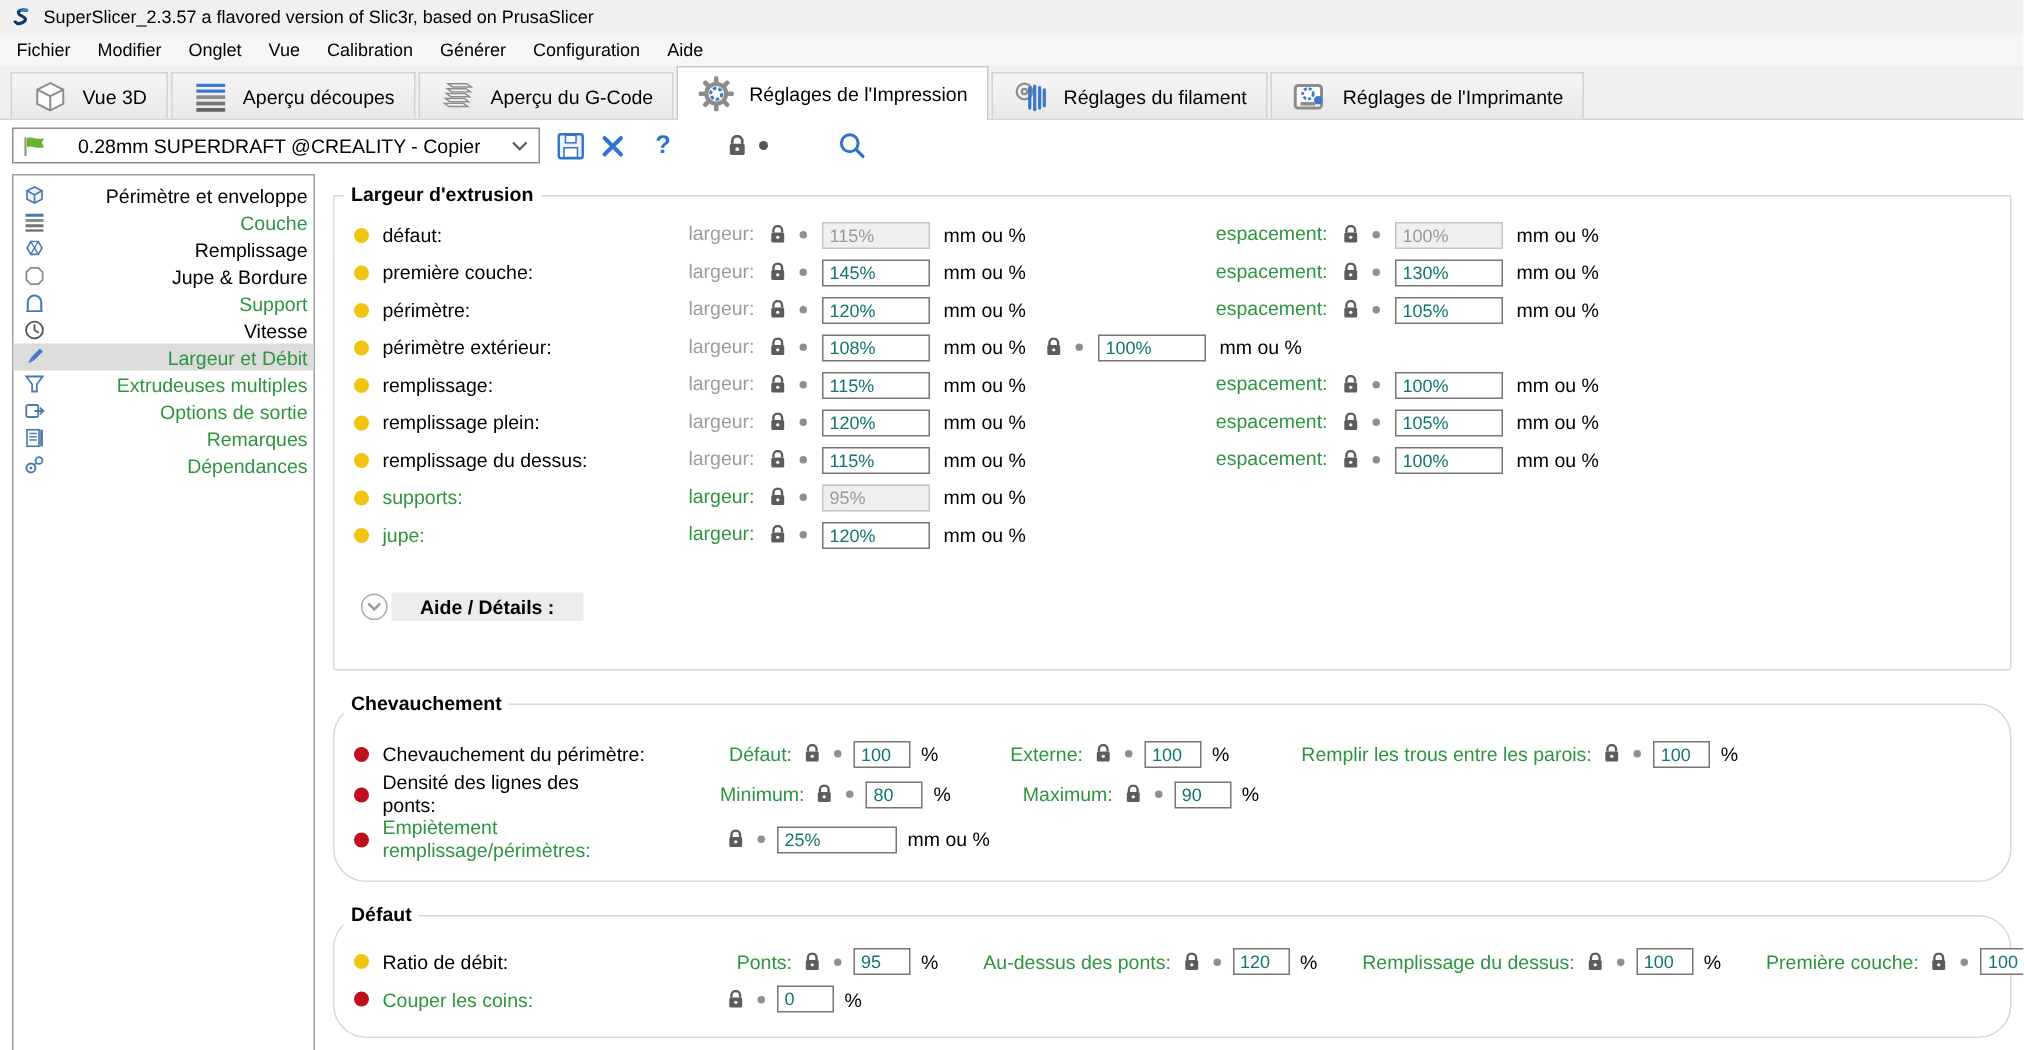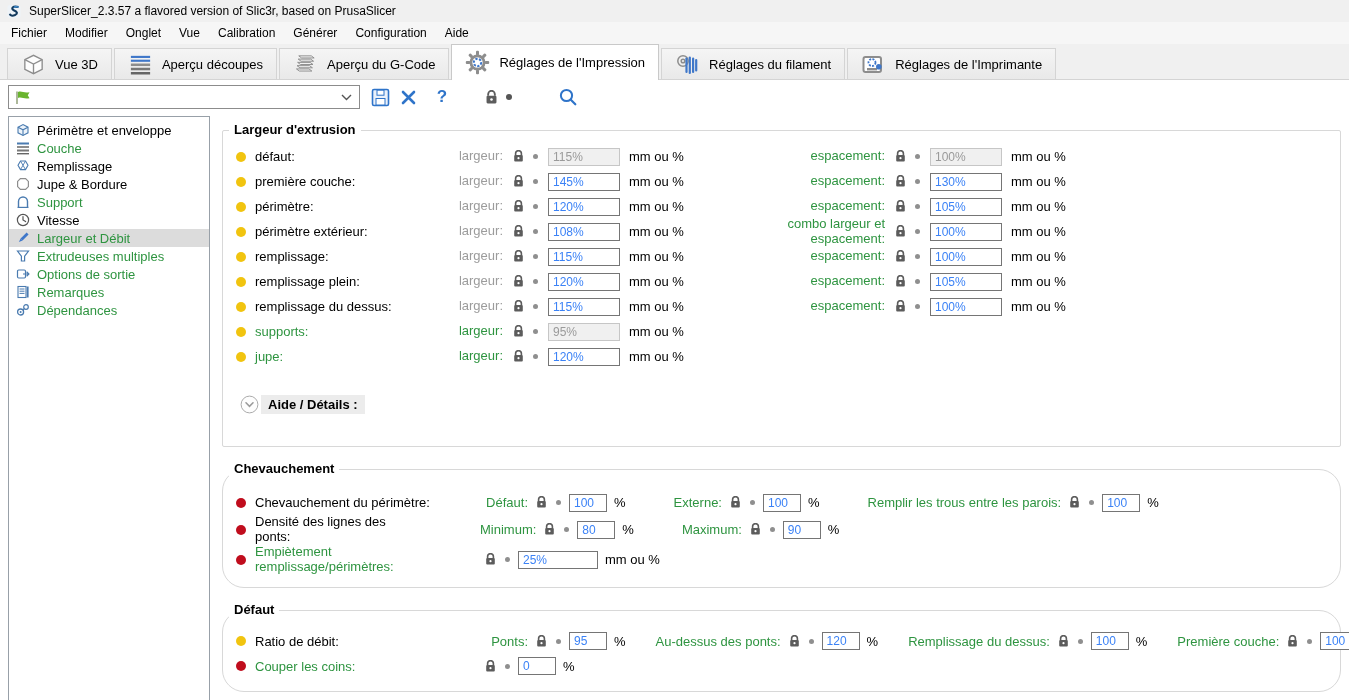--- a/index.html
+++ b/index.html
@@ -38,21 +38,21 @@
   .combo .chev{margin-left:auto;margin-right:7px;display:flex;}
   .tb-icon{display:flex;align-items:center;justify-content:center;width:24px;height:24px;cursor:pointer;}
   .tb-save{margin-left:8px;}
   .tb-del{margin-left:4px;}
   .tb-help{margin-left:12px;color:var(--blue);font-weight:bold;font-size:17px;width:20px;text-align:center;cursor:pointer;}
   .tb-lockgroup{margin-left:32px;display:flex;align-items:center;gap:7px;cursor:pointer;}
   .tb-search{margin-left:44px;}
   
   .bodyrow{display:flex;height:586px;}
   .sidebar{width:202px;margin:2px 0 0 8px;border:1px solid #98a0a8;background:#fff;padding-top:4px;height:600px;flex:none;}
-  .side-item{display:flex;align-items:center;gap:7px;height:18px;padding:0 4px 0 6px;cursor:pointer;}
+  .side-item{display:flex;align-items:center;gap:7px;height:18px;padding:0 4px 0 6px;cursor:pointer;justify-content:space-between;}
   .side-item.selected{background:#dcdcdc;}
   .side-icon{width:15px;display:flex;justify-content:center;flex:none;}
   .side-label.green{color:var(--green);}
   .side-label.black{color:#000;}
   .main{flex:1;padding:0 8px 0 12px;overflow:hidden;}
   
   .groupbox{position:relative;border:1px solid var(--bord);border-radius:2px;margin-top:16px;}
   .gb-ov,.gb-flow{margin-top:22px;border-radius:22px;}
   .gb-title{position:absolute;top:-9px;left:6px;background:#fff;padding:0 5px;font-weight:bold;}
   
@@ -64,29 +64,29 @@
   .lbl-black{color:#000;}
   .lbl-green{color:var(--green);}
   .ext-label{width:180px;flex:none;}
   .sub-name{width:68px;text-align:right;flex:none;line-height:1.08;}
   .sub-name.gray{color:var(--graylbl);}
   .sub-name.green{color:var(--green);}
   .sub-name.right{width:136px;margin-left:62px;}
   .lock{margin-left:9px;display:flex;flex:none;cursor:pointer;}
   .bullet{width:5px;height:5px;border-radius:50%;background:#8f8f8f;margin-left:8px;flex:none;}
   input.val{margin-left:10px;width:72px;height:18px;border:1px solid #757575;background:#fff;
-            font-family:"Liberation Sans","DejaVu Sans",sans-serif;font-size:12px;padding:0 4px;color:#3b82f6;}
+            font-family:"Liberation Sans","DejaVu Sans",sans-serif;font-size:12px;padding:0 4px;color:#0f766e;}
   input.val:disabled{background:#f0f0f0;color:#9a9a9a;border-color:#c6c6c6;}
   input.val.small{width:38px;}
   input.val.wide{width:80px;}
   .unit{margin-left:9px;width:58px;flex:none;white-space:nowrap;}
   .unit.narrow{width:auto;margin-left:7px;}
   
   .expander{display:flex;align-items:center;gap:2px;margin:26px 0 0 17px;cursor:pointer;padding-bottom:32px;}
-  .exp-label{font-weight:bold;background:#ececec;padding:2px 7px;}
+  .exp-label{font-weight:bold;background:#ececec;padding:2px 19px;}
   
   .pr-rows{padding:20px 0 12px 13px;}
   .gb-flow .pr-rows{padding-top:18px;}
   .pr-row{display:flex;align-items:center;min-height:25px;}
   .pr-label{flex:0 0 225px;padding-right:10px;}
   .pr-label .wrap{display:inline-block;max-width:162px;line-height:1.15;}
   .params{display:flex;align-items:center;}
   .param{display:flex;align-items:center;}
   .ov-params .param + .param{margin-left:48px;}
   .flow-params .param + .param{margin-left:30px;}
@@ -207,20 +207,21 @@
   </div>
 
 <div class="toolbar">
   <div class="combo">
     <span class="flag">
       <svg width="17" height="15" viewBox="0 0 17 15">
           <path d="M2 1.5 V14" stroke="#8a9a70" stroke-width="1.4"></path>
           <path d="M3 2 C7 0.6 9 3.6 14.5 2.2 L12.8 5.2 L14.5 8.2 C9 9.6 7 6.6 3 8 Z" fill="#69b42e"></path>
         </svg>
     </span>
+    <span class="combo-text">0.28mm SUPERDRAFT @CREALITY - Copier</span>
     <span class="chev">
       <svg width="11" height="7" viewBox="0 0 11 7">
           <path d="M1 1 L5.5 5.5 L10 1" stroke="#555" stroke-width="1.4" fill="none"></path>
         </svg>
     </span>
   </div>
   <span class="tb-icon tb-save">
     <svg width="19" height="19" viewBox="0 0 19 19">
         <rect x="1.5" y="1.5" width="16" height="16" rx="1.5" fill="#eaf1fb" stroke="#2f74c9" stroke-width="1.6"></rect>
         <rect x="6" y="2.2" width="7" height="5" fill="#fff" stroke="#2f74c9"></rect>
@@ -449,21 +450,20 @@
             <span class="lock">
               <svg width="13" height="13" viewBox="0 0 13 13">
                 <path d="M3.6 5 V3.6 a2.9 2.9 0 0 1 5.8 0 V5" fill="none" stroke="#5c5c5c" stroke-width="1.6"></path>
                 <rect x="2.2" y="5" width="8.6" height="6.6" rx="1" fill="#5c5c5c"></rect>
                 <circle cx="6.5" cy="8.2" r="1.1" fill="#fff"></circle>
               </svg>
             </span>
             <span class="bullet"></span>
             <input type="text" class="val" value="108%" style="">
             <span class="unit">mm ou %</span>
-            <span class="sub-name right green">combo largeur et espacement:</span>
             <span class="lock">
               <svg width="13" height="13" viewBox="0 0 13 13">
                 <path d="M3.6 5 V3.6 a2.9 2.9 0 0 1 5.8 0 V5" fill="none" stroke="#5c5c5c" stroke-width="1.6"></path>
                 <rect x="2.2" y="5" width="8.6" height="6.6" rx="1" fill="#5c5c5c"></rect>
                 <circle cx="6.5" cy="8.2" r="1.1" fill="#fff"></circle>
               </svg>
             </span>
             <span class="bullet"></span>
             <input type="text" class="val" value="100%" style="">
             <span class="unit">mm ou %</span>

